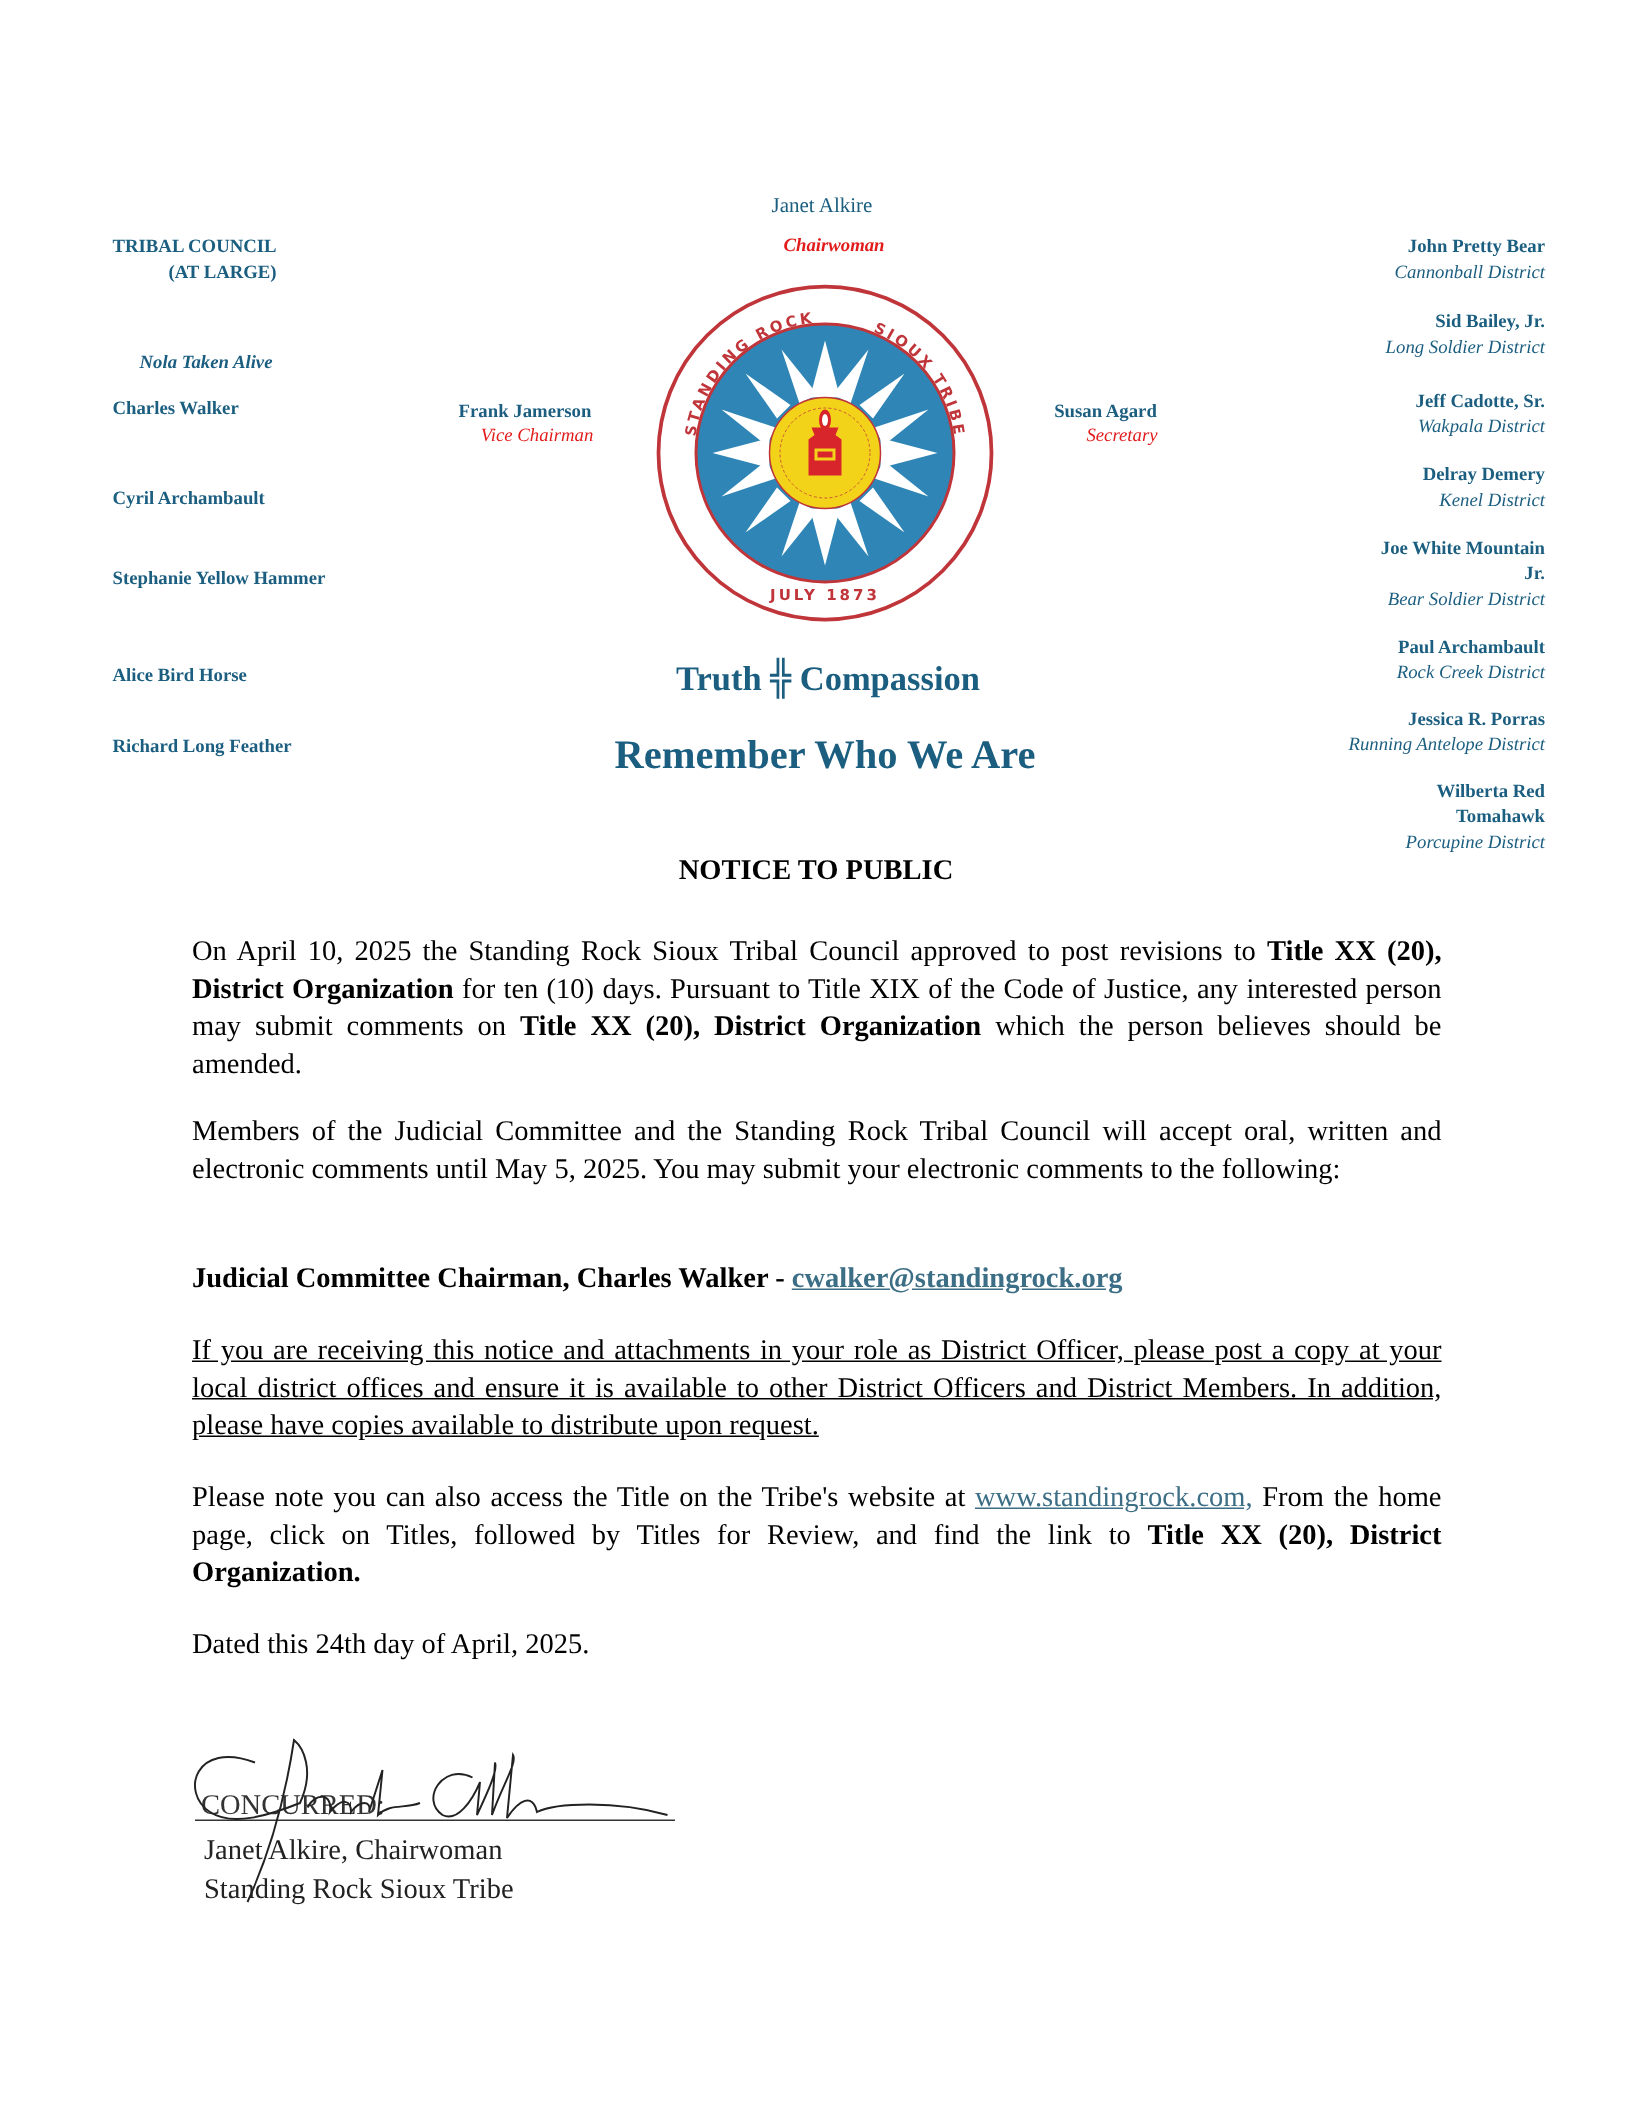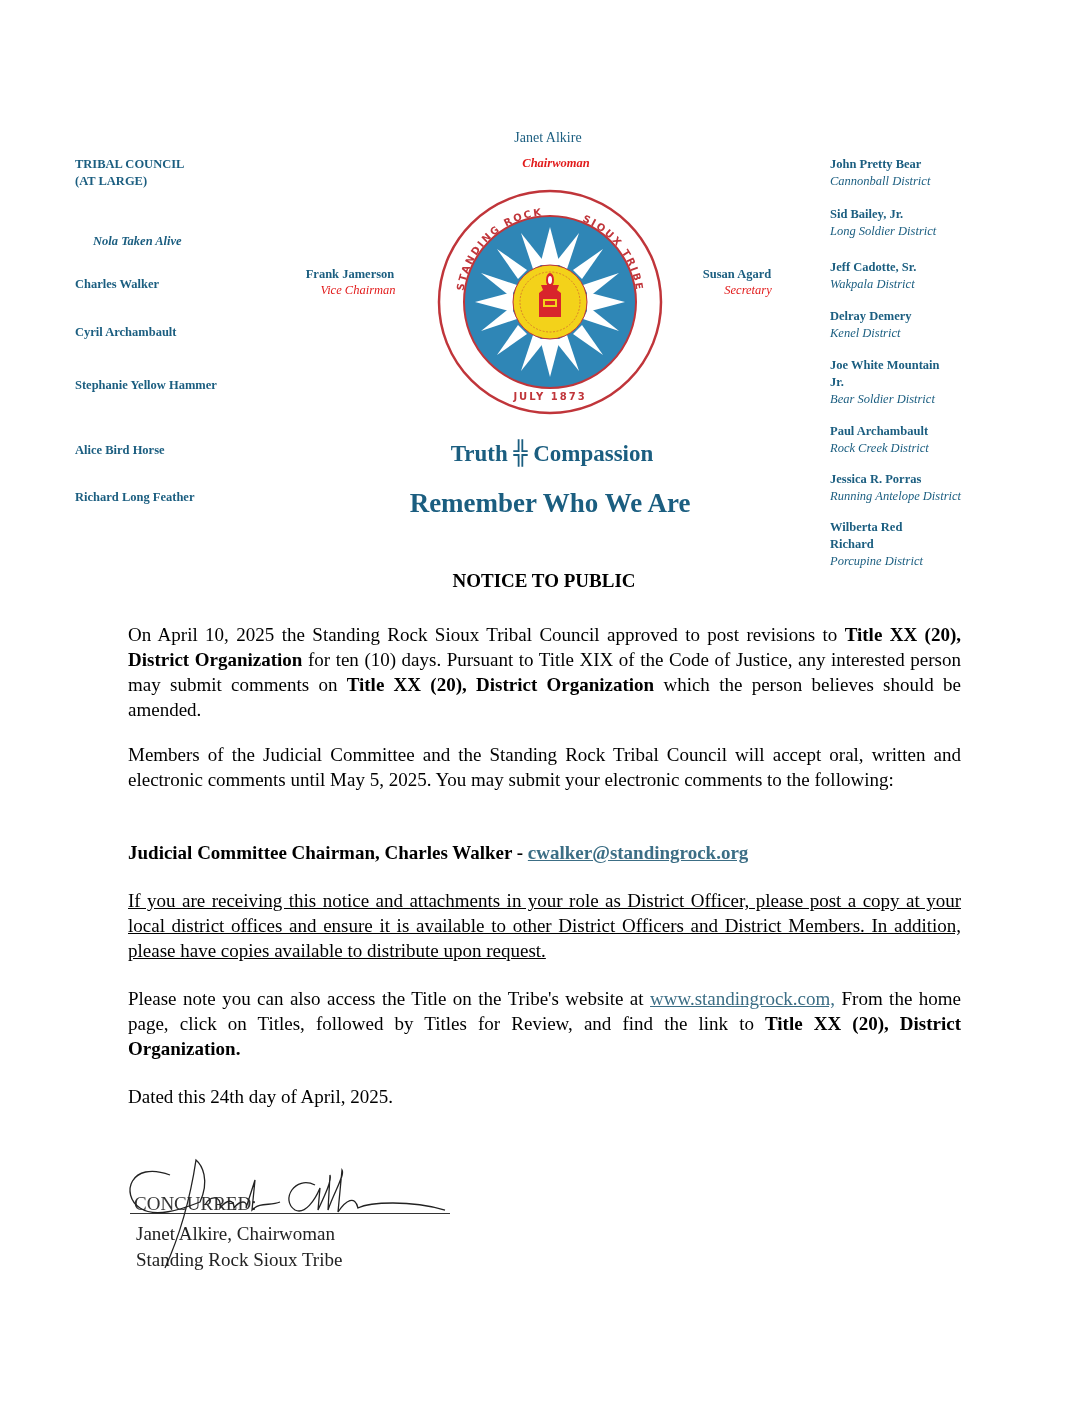--- a/index.html
+++ b/index.html
@@ -1,41 +1,41 @@
 <!DOCTYPE html>
 <html><head>
 <meta charset="utf-8">
 <style>
   html, body { margin:0; padding:0; background:#ffffff; }
   body { width:1088px; height:1408px; position:relative; overflow:hidden; font-family:"Liberation Serif", serif; color:#000; }
   .abs { position:absolute; }
   .council { color:#1b5e80; font-family:"Liberation Serif", serif; font-weight:bold; font-size:12.5px; line-height:17px; }
   .district { color:#1b5e80; font-family:"Liberation Serif", serif; font-style:italic; font-size:12.5px; line-height:17px; }
   .red-title { color:#e21b1b; font-family:"Liberation Serif", serif; font-style:italic; font-weight:bold; font-size:13px;padding-left:16px; }
-  .right-block { right:58px; text-align:left; width:200px; }
+  .right-block { right:58px; text-align:right; width:200px; }
   .motto1 { left:0; width:1104px; text-align:center; top:440px; color:#1b5e80; font-weight:bold; font-size:23px; }
   .motto2 { left:0; width:1100px; text-align:center; top:488px; color:#1b5e80; font-weight:bold; font-size:27px; }
   .notice-title { left:0; width:1088px; text-align:center; top:570px; font-weight:bold; font-size:19px; }
   .para { left:128px; width:833px; font-size:19px; line-height:25px; text-align:justify; }
   .para b { font-weight:bold; }
   .link { color:#3c6e85; text-decoration:underline; cursor:pointer; }
   .sig-text { left:136px; font-size:19px; line-height:23px; color:#222; }
 </style>
 </head>
 <body>
 
 <div class="abs council" style="left:0;width:1096px;text-align:center;top:129px;font-weight:normal;font-size:14px;">Janet Alkire</div>
 <div class="abs red-title" style="left:0;width:1080px;text-align:center;top:156px;font-size:12.5px;">Chairwoman</div>
 
-<div class="abs council" style="left:75px;top:156px;">
+<div class="abs council" style="left:75px;top:156px;text-align:right;">
   <div>TRIBAL COUNCIL</div>
   <div>(AT LARGE)</div>
 </div>
 <div class="abs council" style="left:93px;top:233px;font-style:italic;">Nola Taken Alive</div>
-<div class="abs council" style="left:75px;top:276px;text-align:right;">Charles Walker</div>
+<div class="abs council" style="left:75px;top:264px;text-align:right;">Charles Walker</div>
 <div class="abs council" style="left:75px;top:324px;">Cyril Archambault</div>
 <div class="abs council" style="left:75px;top:377px;">Stephanie Yellow  Hammer</div>
 <div class="abs council" style="left:75px;top:442px;">Alice Bird Horse</div>
 <div class="abs council" style="left:75px;top:489px;">Richard Long Feather</div>
 
 <div class="abs" style="left:290px;width:120px;text-align:center;top:266px;">
   <div class="council">Frank Jamerson</div>
   <div class="red-title" style="font-weight:normal;font-size:12.5px;">Vice Chairman</div>
 </div>
 
@@ -111,21 +111,21 @@
 <div class="abs right-block" style="top:423px;">
   <div class="council">Paul Archambault</div>
   <div class="district">Rock Creek District</div>
 </div>
 <div class="abs right-block" style="top:471px;">
   <div class="council">Jessica R. Porras</div>
   <div class="district">Running Antelope District</div>
 </div>
 <div class="abs right-block" style="top:519px;">
   <div class="council">Wilberta Red</div>
-  <div class="council">Richard</div>
+  <div class="council">Tomahawk</div>
   <div class="district">Porcupine District</div>
 </div>
 
 <div class="abs motto1">
   <span>Truth</span>
   <span style="font-family:'DejaVu Sans',sans-serif;font-weight:normal;">╬</span>
   <span>Compassion</span>
 </div>
 <div class="abs motto2">Remember Who We Are</div>
 

